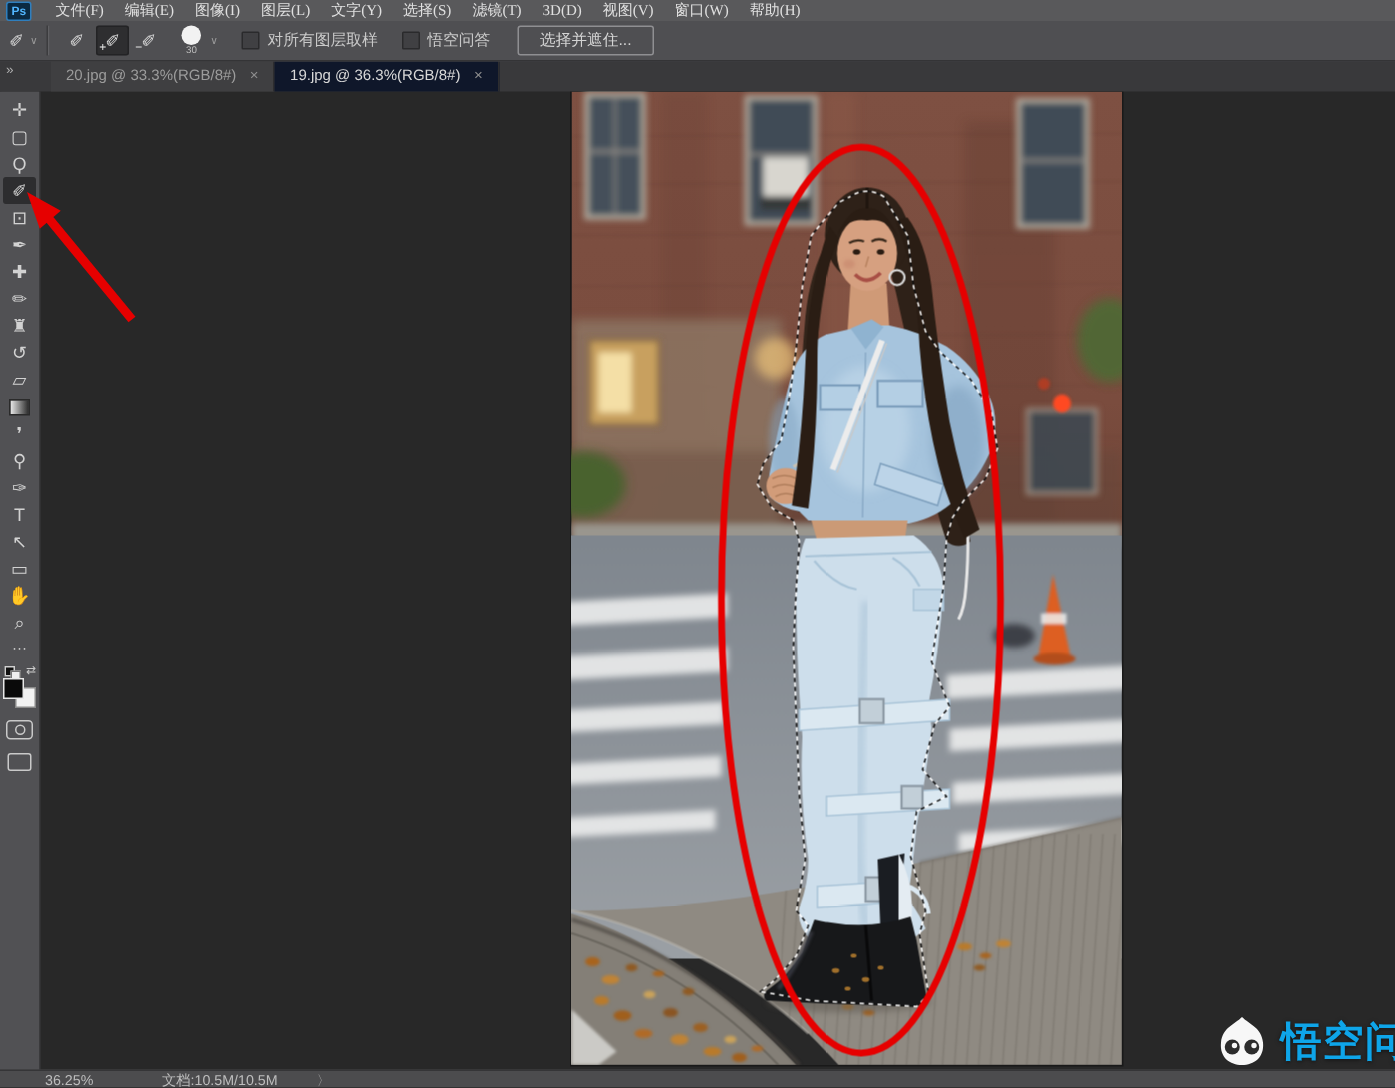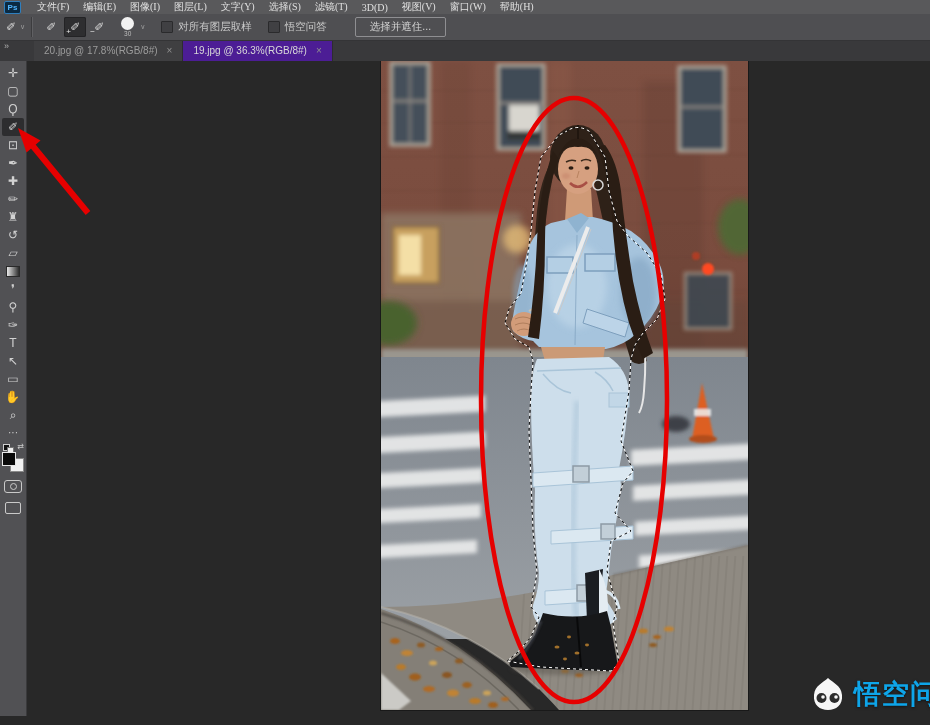--- a/index.html
+++ b/index.html
@@ -25,30 +25,30 @@
   .mode-btn{position:relative;width:22px;height:20px;display:flex;align-items:center;justify-content:center;
             color:#d6d6d6;font-size:12px;margin:0 1px;border-radius:2px;}
   .mode-btn .badge{position:absolute;left:2px;bottom:1px;font-size:8px;color:#e8e8e8;}
   .mode-btn.active{background:#2e2e30;box-shadow:inset 0 0 0 1px #232325;}
   .brush-size{display:flex;flex-direction:column;align-items:center;margin:0 2px 0 10px;line-height:1;}
   .brush-dot{width:13px;height:13px;border-radius:50%;background:#f2f2f2;}
   .brush-size .num{font-size:6.5px;color:#bdbdbd;margin-top:1px;}
   .checkbox{width:10px;height:10px;background:#404043;border:1px solid #2a2a2c;border-radius:1px;
             margin:0 5px 0 16px;flex:0 0 auto;}
   .opt-label{white-space:nowrap;}
-  .mask-btn{margin-left:28px;border:1px solid #8f8f92;border-radius:2px;background:transparent;
+  .mask-btn{margin-left:18px;border:1px solid #8f8f92;border-radius:2px;background:transparent;
             color:#d4d4d4;font-size:10.5px;padding:2px 14px;font-family:inherit;white-space:nowrap;}
 
   
   .tabbar{position:absolute;left:0;top:40px;width:930px;height:21px;background:#39393b;
           display:flex;align-items:stretch;z-index:29;}
   .tb-collapse{width:30px;color:#b0b0b0;font-size:9px;padding:1px 0 0 4px;}
   .tab{display:flex;align-items:center;padding:0 10px;font-size:10px;color:#9c9c9c;
        background:#3f3f41;border-right:1px solid #2d2d2f;white-space:nowrap;}
-  .tab.active{background:#4c1d95;color:#d8d8d8;}
+  .tab.active{background:#0f172a;color:#d8d8d8;}
   .tab .close{margin-left:9px;font-size:10px;color:#8f8f8f;}
 
   
   .toolbar{position:absolute;left:0;top:61px;width:26px;height:652px;background:#515154;
            display:flex;flex-direction:column;align-items:center;padding-top:3px;z-index:28;
            box-shadow:1px 0 0 #3a3a3c;}
   .tool{width:22px;height:18px;flex:0 0 18px;display:flex;align-items:center;justify-content:center;
         color:#d2d2d2;font-size:12px;line-height:1;border-radius:2px;}
   .tool.small{font-size:10px;}
   .tool.active{background:#2d2d2f;}
@@ -129,21 +129,21 @@
     <span class="checkbox"></span>
     <span class="opt-label">对所有图层取样</span>
     <span class="checkbox"></span>
     <span class="opt-label">悟空问答</span>
     <button class="mask-btn">选择并遮住...</button>
   </div>
 
   <div class="tabbar">
     <span class="tb-collapse">»</span>
     <div class="tab">
-      <span>20.jpg @ 17.8%(RGB/8#)</span>
+      <span>20.jpg @ 33.3%(RGB/8#)</span>
       <span class="close">×</span>
     </div>
     <div class="tab active">
       <span>19.jpg @ 36.3%(RGB/8#)</span>
       <span class="close">×</span>
     </div>
   </div>
 
   <div class="toolbar">
     <div class="tool">
@@ -439,14 +439,19 @@
     <svg width="40" height="36" viewBox="0 0 40 36">
       <path d="M20,2 C15,7 7,9 6,19 C5,29 12,34 20,34 C28,34 35,29 34,19 C33,9 25,7 20,2 Z" fill="#f7f7f7"></path>
       <circle cx="13.5" cy="22" r="5" fill="#2c2c2c"></circle>
       <circle cx="26.5" cy="22" r="5" fill="#2c2c2c"></circle>
       <circle cx="15" cy="21" r="1.8" fill="#f7f7f7"></circle>
       <circle cx="28" cy="21" r="1.8" fill="#f7f7f7"></circle>
     </svg>
     <span class="wm-text">悟空问答</span>
   </div>
 
+  <div class="statusbar">
+    <span class="sb-zoom">36.25%</span>
+    <span class="sb-doc">文档:10.5M/10.5M</span>
+    <span class="sb-chev">〉</span>
+  </div>
 
 </div>
 
 </body></html>

